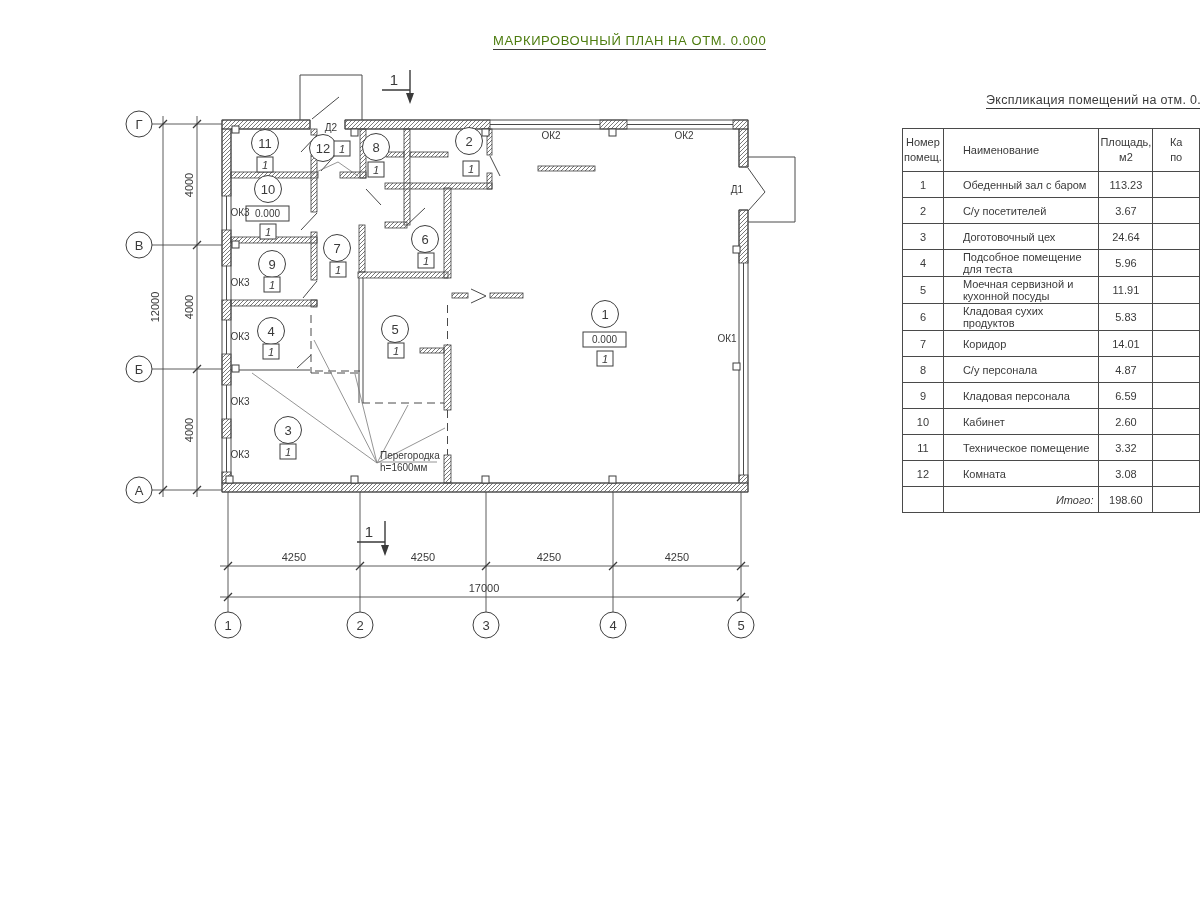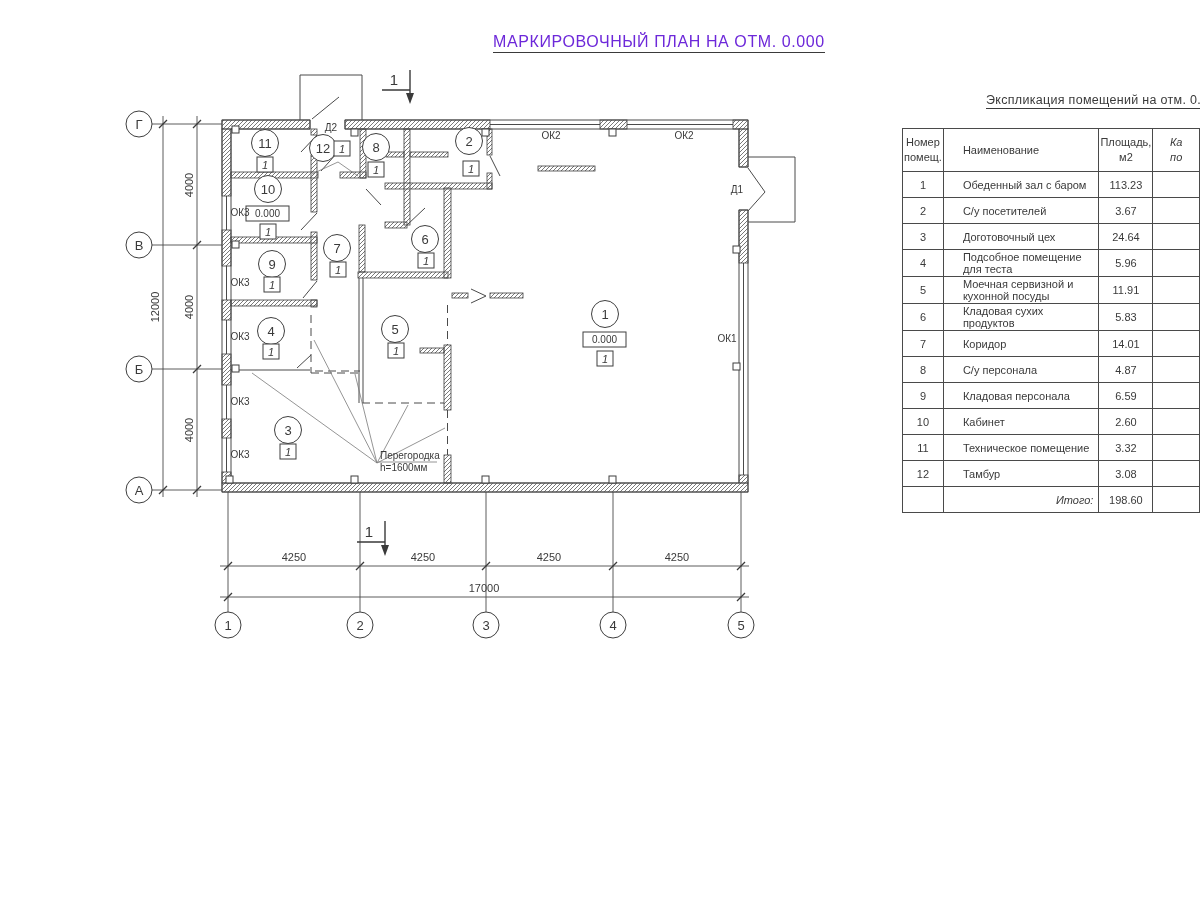--- a/index.html
+++ b/index.html
@@ -1,34 +1,34 @@
 <!DOCTYPE html>
 <html><head>
 <meta charset="utf-8">
 <style>
   html,body{margin:0;padding:0;background:#ffffff;}
   .sheet{position:relative;width:1200px;height:900px;background:#fff;overflow:hidden;
          font-family:"Liberation Sans",sans-serif;color:#3a3a3a;}
-  .plan-title{position:absolute;left:493px;top:33px;font-size:16px;letter-spacing:.6px;
-      color:#6d28d9;border-bottom:1px solid #3a3a3a;padding-bottom:1px;white-space:nowrap;}
+  .plan-title{position:absolute;left:493px;top:33px;font-size:13px;letter-spacing:.6px;
+      color:#4d7c0f;border-bottom:1px solid #3a3a3a;padding-bottom:1px;white-space:nowrap;}
   .expl-title{position:absolute;left:986px;top:93px;font-size:12.5px;letter-spacing:.3px;
       color:#3a3a3a;border-bottom:1px solid #3a3a3a;padding-bottom:1px;white-space:nowrap;}
   svg{position:absolute;left:0;top:0;}
   svg text{font-family:"Liberation Sans",sans-serif;fill:#3a3a3a;}
   .t11{font-size:11px;} .t10{font-size:10px;} .t13{font-size:13px;} .t15{font-size:15px;}
   .fl{font-size:11px;font-style:italic;}
   .expl{position:absolute;left:902px;top:128px;}
   table{border-collapse:collapse;table-layout:fixed;font-size:11px;color:#3a3a3a;}
   td,th{border:1.4px solid #4a4a4a;font-weight:normal;overflow:hidden;}
   th{height:40px;text-align:center;vertical-align:middle;white-space:pre-line;line-height:1.35;}
   td{height:23px;vertical-align:middle;}
   .c-num{width:36px;text-align:center;}
   .c-name{width:199px;text-align:left;padding-left:19px;}
   .c-area{width:46px;text-align:center;}
-  .c-cat{width:80px;font-style:italic;}
+  .c-cat{width:80px;}
   .total-lab{text-align:right;padding-right:5px;font-style:italic;margin-left:30px;}
 </style>
 </head>
 <body>
 
 <div class="sheet">
 
   <div class="plan-title">МАРКИРОВОЧНЫЙ ПЛАН НА ОТМ. 0.000</div>
   <div class="expl-title">Экспликация помещений на отм. 0.000</div>
 
@@ -374,21 +374,21 @@
             <td class="c-cat"></td>
           </tr>
       <tr>
             <td class="c-num">11</td>
             <td class="c-name">Техническое помещение</td>
             <td class="c-area">3.32</td>
             <td class="c-cat"></td>
           </tr>
       <tr>
             <td class="c-num">12</td>
-            <td class="c-name">Тамбур</td>
+            <td class="c-name">Комната</td>
             <td class="c-area">3.08</td>
             <td class="c-cat"></td>
           </tr>
       <tr>
         <td class="c-num"></td>
         <td class="c-name total-lab">Итого:</td>
         <td class="c-area">198.60</td>
         <td class="c-cat"></td>
       </tr>
     </tbody>

